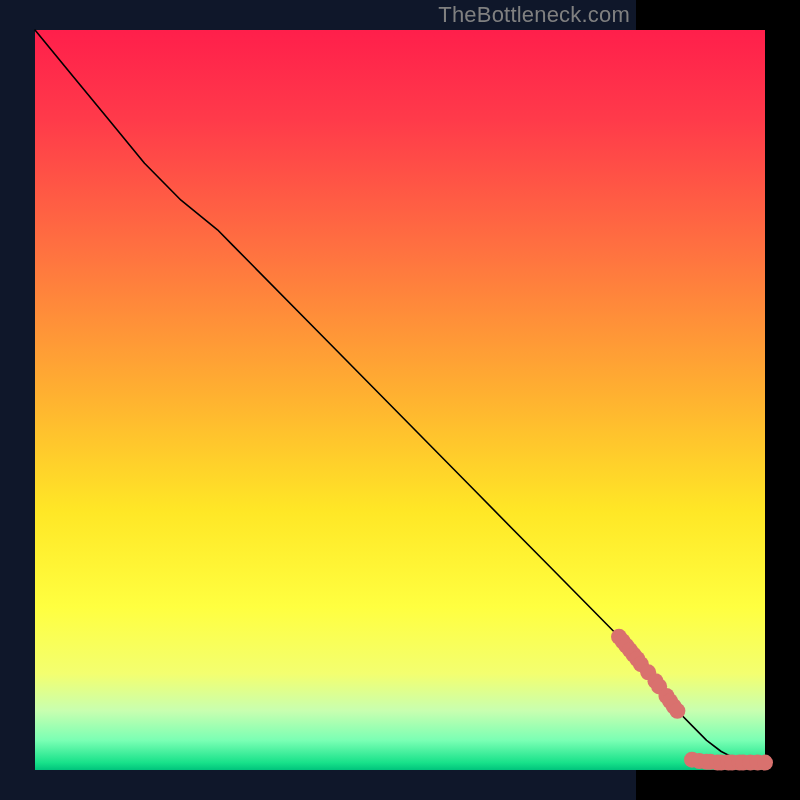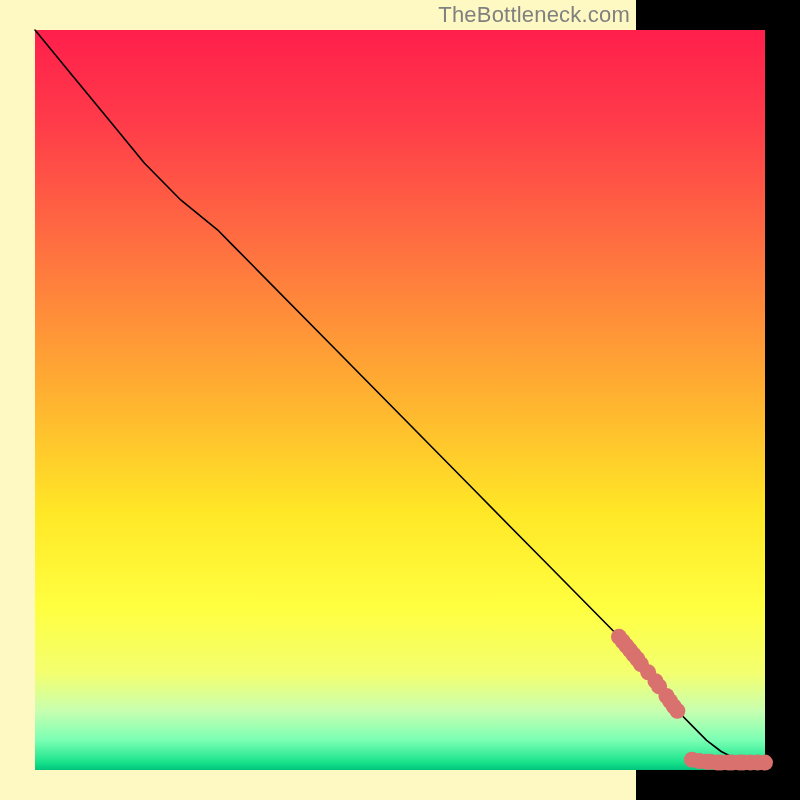--- a/index.html
+++ b/index.html
@@ -8,21 +8,21 @@
     width: 800px;
     height: 800px;
     overflow: hidden;
     background: #000;
     font-family: Arial, Helvetica, sans-serif;
   }
   .stage {
     position: relative;
     width: 636px;
     height: 800px;
-    background: #fef9c3;
+    background: #0f172a;
   }
   .watermark {
     position: absolute;
     top: 2px;
     right: 6px;
     color: #808080;
     font-size: 22px;
     font-weight: 400;
     letter-spacing: 0.2px;
     z-index: 10;

